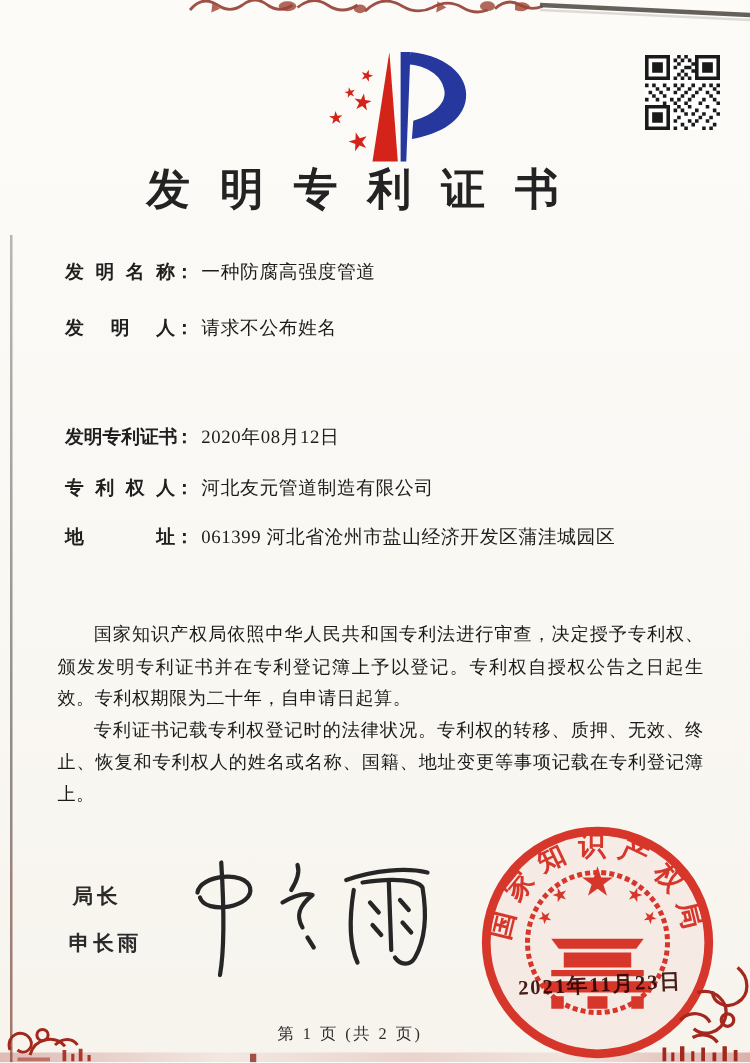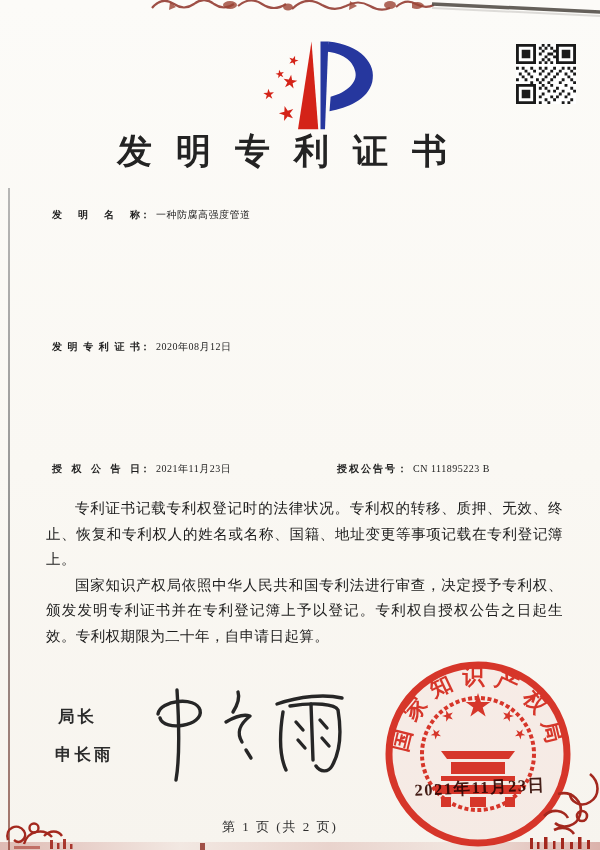--- a/index.html
+++ b/index.html
@@ -6,21 +6,21 @@
   .page{
     position:relative; width:600px; height:850px; overflow:hidden;
     background:linear-gradient(180deg,#fcfbf8 0%,#faf8f3 55%,#f7f4ee 100%);
     font-family:"Liberation Serif","DejaVu Serif",serif;
     color:#222;
   }
   .abs{position:absolute;}
   .certno{left:52px; top:44px; font-size:15px; letter-spacing:3px; color:#3a3a3a;}
   .title{left:0; top:128px; width:564px; text-align:center; font-size:35px; font-weight:bold;
          letter-spacing:24px; text-indent:24px; color:#232323;}
-  .frow{left:52px; width:540px; height:22px; font-size:10px; white-space:nowrap;}
+  .frow{left:52px; width:540px; height:22px; font-size:15px; white-space:nowrap;}
   .flabel{display:inline-block; width:88px; text-align:justify; text-align-last:justify;
           font-weight:bold; color:#1f1f1f; vertical-align:bottom;}
   .fcolon{font-weight:bold; margin-right:6px;}
   .fvalue{letter-spacing:0.5px; color:#1c1c1c;}
   .grant2{position:absolute; left:285px; top:0; white-space:nowrap;}
   .glabel{font-weight:bold; letter-spacing:2px;}
   .paras{left:46px; top:496px; width:517px; font-size:14.5px; line-height:25.5px;
          text-align:justify; letter-spacing:0.4px; color:#1b1b1b;}
   .paras p{margin:0; text-indent:2em;}
   .signer{font-family:Liberation Mono, monospace; font-weight:600;
@@ -90,33 +90,36 @@
       <path d="M0 14h7v7H0z M1 15v5h5v-5z M2 16h3v3H2z" fill-rule="evenodd"></path>
       <path d="M9 0h1v1H9z M11 0h1v1h-1z M8 1h1v1H8z M10 1h1v1h-1z M12 1h1v1h-1z M9 2h1v1H9z M13 2h1v1h-1z M8 3h1v1H8z M11 3h1v1h-1z M12 3h1v1h-1z M10 4h1v1h-1z M13 4h1v1h-1z M9 5h1v1H9z M11 5h1v1h-1z M8 6h1v1H8z M10 6h1v1h-1z M12 6h1v1h-1z M0 8h1v1H0z M2 8h1v1H2z M5 8h1v1H5z M8 8h1v1H8z M10 8h1v1h-1z M13 8h1v1h-1z M16 8h1v1h-1z M18 8h1v1h-1z M20 8h1v1h-1z M3 9h1v1H3z M6 9h1v1H6z M9 9h1v1H9z M12 9h1v1h-1z M15 9h1v1h-1z M19 9h1v1h-1z M1 10h1v1H1z M4 10h1v1H4z M8 10h1v1H8z M11 10h1v1h-1z M14 10h1v1h-1z M17 10h1v1h-1z M20 10h1v1h-1z M2 11h1v1H2z M5 11h1v1H5z M10 11h1v1h-1z M13 11h1v1h-1z M18 11h1v1h-1z M0 12h1v1H0z M3 12h1v1H3z M7 12h1v1H7z M9 12h1v1H9z M12 12h1v1h-1z M16 12h1v1h-1z M19 12h1v1h-1z M5 13h1v1H5z M8 13h1v1H8z M11 13h1v1h-1z M15 13h1v1h-1z M20 13h1v1h-1z M9 14h1v1H9z M12 14h1v1h-1z M17 14h1v1h-1z M8 15h1v1H8z M10 15h1v1h-1z M14 15h1v1h-1z M19 15h1v1h-1z M11 16h1v1h-1z M13 16h1v1h-1z M16 16h1v1h-1z M20 16h1v1h-1z M9 17h1v1H9z M15 17h1v1h-1z M18 17h1v1h-1z M8 18h1v1H8z M12 18h1v1h-1z M14 18h1v1h-1z M17 18h1v1h-1z M10 19h1v1h-1z M13 19h1v1h-1z M19 19h1v1h-1z M8 20h1v1H8z M11 20h1v1h-1z M16 20h1v1h-1z M18 20h1v1h-1z"></path>
     </g>
   </svg>
 
   <div class="abs title">发明专利证书</div>
 
   <div class="abs frow" style="top:208px">
     <span class="flabel">发明名称</span><span class="fcolon">：</span><span class="fvalue">一种防腐高强度管道</span>
   </div>
+  <div class="abs frow" style="top:253px">
+    <span class="flabel">发明人</span><span class="fcolon">：</span><span class="fvalue">请求不公布姓名</span>
+  </div>
   <div class="abs frow" style="top:340px">
     <span class="flabel">发明专利证书</span><span class="fcolon">：</span><span class="fvalue">2020年08月12日</span>
   </div>
-  <div class="abs frow" style="top:462px">
-    <span class="flabel">授权公告日</span><span class="fcolon">：</span><span class="fvalue">2021年11月23日</span>
-    <span class="grant2">
-      <span class="glabel">授权公告号</span><span class="fcolon">：</span><span class="fvalue">CN 111895223 B</span>
-    </span>
+  <div class="abs frow" style="top:381px">
+    <span class="flabel">专利权人</span><span class="fcolon">：</span><span class="fvalue">河北友元管道制造有限公司</span>
+  </div>
+  <div class="abs frow" style="top:420px">
+    <span class="flabel">地址</span><span class="fcolon">：</span><span class="fvalue">061399 河北省沧州市盐山经济开发区蒲洼城园区</span>
   </div>
 
   <div class="abs paras">
+    <p>国家知识产权局依照中华人民共和国专利法进行审查，决定授予专利权、颁发发明专利证书并在专利登记簿上予以登记。专利权自授权公告之日起生效。专利权期限为二十年，自申请日起算。</p>
     <p>专利证书记载专利权登记时的法律状况。专利权的转移、质押、无效、终止、恢复和专利权人的姓名或名称、国籍、地址变更等事项记载在专利登记簿上。</p>
-    <p>国家知识产权局依照中华人民共和国专利法进行审查，决定授予专利权、颁发发明专利证书并在专利登记簿上予以登记。专利权自授权公告之日起生效。专利权期限为二十年，自申请日起算。</p>
   </div>
 
   <div class="abs signer" style="left:58px;top:706px;">局长</div>
   <div class="abs signer" style="left:55px;top:744px;">申长雨</div>
 
   <svg class="abs" style="left:130px;top:682px;" width="240" height="110" viewBox="0 0 240 110">
     <g fill="none" stroke="#262626" stroke-width="3.4" stroke-linecap="round" stroke-linejoin="round">
       <path d="M28 32 C30 18 66 14 70 28 C74 44 34 50 30 36"></path>
       <path d="M47 8 C49 40 50 75 46 98"></path>
       <path d="M103 30 C108 22 110 16 108 10"></path>

